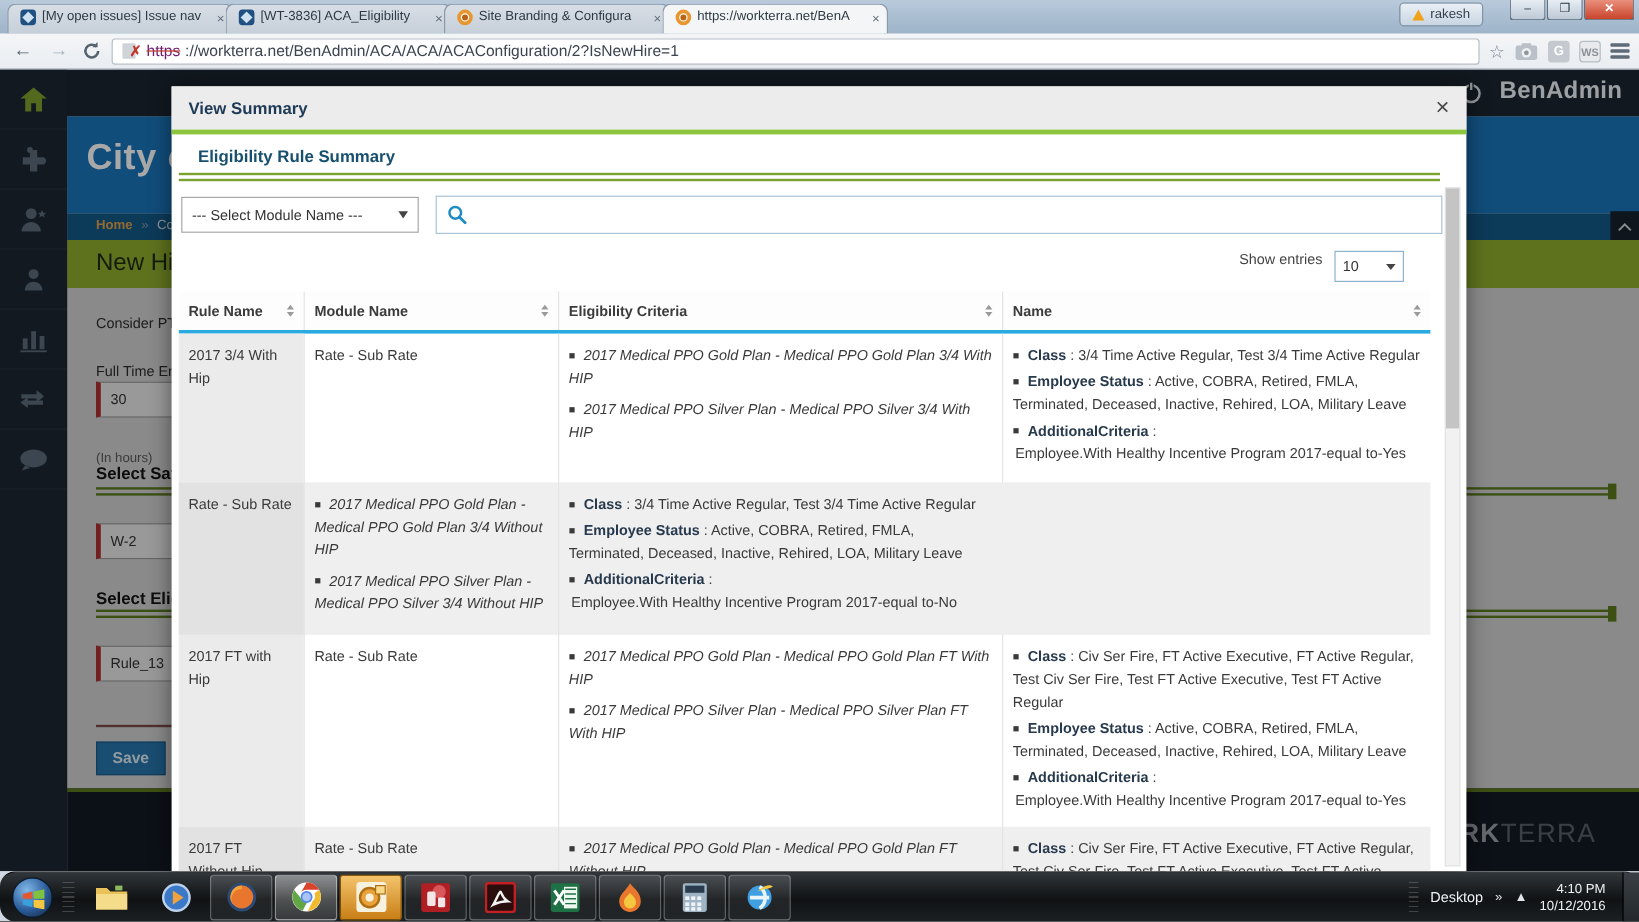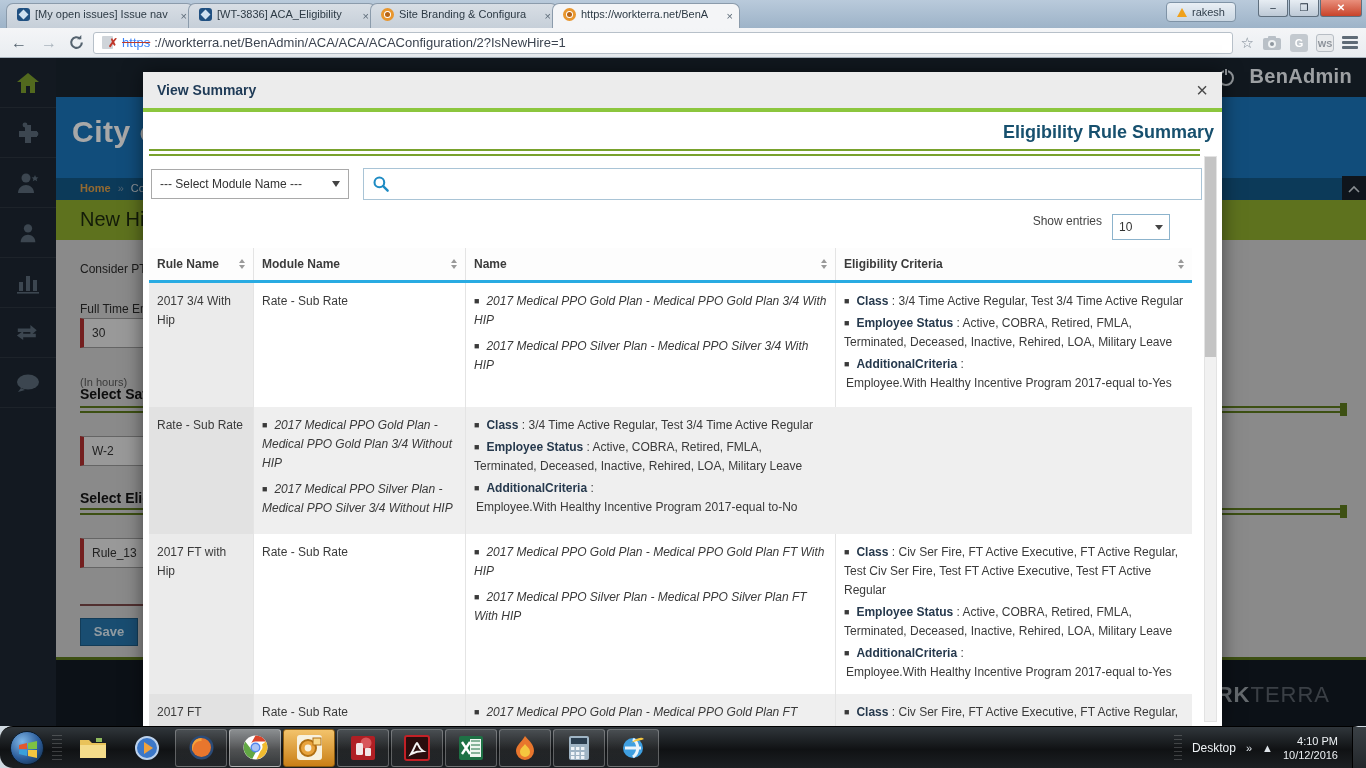--- a/index.html
+++ b/index.html
@@ -33,21 +33,21 @@
     background:linear-gradient(#e7edf3,#bdc9d6); font-size:10px; color:#243240; text-align:center; line-height:15px; border-radius:0 0 3px 3px; margin-left:1px;}
   .wc.close { width:42px; background:linear-gradient(#e98f7c,#c8432a); color:#fff; font-weight:bold;}
   .toolbar { position:absolute; left:0; top:28px; width:1366px; height:30px;
     background:linear-gradient(#f4f5f7,#e9edf1); border-bottom:1px solid #a9b4be; display:flex; align-items:center; padding:0 8px; gap:8px; }
   .navbtn { font-size:16px; color:#55636f; width:22px; text-align:center; }
   .navbtn.disabled { color:#aab4bd; }
   .omnibox { flex:1; height:22px; background:#fff; border:1px solid #b7c0c9; border-radius:3px;
     display:flex; align-items:center; padding:0 8px; gap:4px; font-size:13px; }
   .pageico { width:11px; height:13px; background:#cfd4d9; border-radius:1px; }
   .badx { color:#c0392b; font-weight:bold; font-size:12px; margin-left:-9px; }
-  .scheme { color:#3b82f6; text-decoration:line-through; text-decoration-color:#c0392b; }
+  .scheme { color:#701a75; text-decoration:line-through; text-decoration-color:#c0392b; }
   .urlrest { color:#3c4450; }
   .tbico { font-size:15px; color:#7d8894; }
   .extbox { width:18px; height:18px; background:#c3c9cf; border-radius:3px; color:#fff; font-size:11px; font-weight:bold; text-align:center; line-height:18px;}
   .extbox.ws { background:#e8eaec; color:#8a9098; font-size:9px; border:1px solid #b7bdc4;}
   .menu-ico { display:inline-block; }
   .menu-ico span{ display:block; width:16px; height:2.5px; background:#5f6b77; margin:2.5px 0; border-radius:1px;}
 
   
   .page { position:absolute; left:0; top:58px; width:1366px; height:668px; background:#d2d2d2; overflow:hidden; }
   .dim { position:absolute; inset:0; background:rgba(0,0,0,0.34); z-index:10; }
@@ -78,21 +78,21 @@
   .wt-logo .b { color:#9aa1a8; font-weight:bold; }
   .wt-logo .l { color:#596069; }
 
   
   .modal { position:absolute; left:143px; top:72px; width:1079px; height:654px; background:#fff; z-index:30; box-shadow:0 0 18px rgba(0,0,0,0.5); }
   .m-head { height:36px; background:#ececec; display:flex; align-items:center; padding:0 14px; }
   .m-title { font-size:14px; font-weight:bold; color:#1e3a56; flex:1; }
   .m-close { font-size:20px; color:#4a4a4a; line-height:1; }
   .m-greenline { height:4px; background:#8cc63e; }
   .m-body { position:relative; padding:0 8px 0 6px; height:614px; overflow:hidden;}
-  .m-sect { margin:10px 0 6px 16px; font-size:18px; font-weight:bold; color:#17506e;text-align:right; }
+  .m-sect { margin:10px 0 6px 16px; font-size:14px; font-weight:bold; color:#17506e; }
   .m-dgl { height:7px; border-top:2px solid #79a22d; border-bottom:2px solid #79a22d; margin:0 14px 0 0; }
   .m-controls { display:flex; margin:12px 0 0 2px; gap:14px; align-items:center;}
   .m-select { width:198px; height:30px; border:1px solid #a9a9a9; background:#fff; font-size:12px; color:#333; padding:7px 8px; position:relative; }
   .m-select .car { position:absolute; right:8px; top:11px; width:0;height:0; border-left:4px solid transparent;border-right:4px solid transparent;border-top:6px solid #444;}
   .m-search { flex:1; height:32px; border:1px solid #a9c4d6; display:flex; align-items:center; padding:0 8px; margin-right:12px;}
   .m-entries { display:flex; justify-content:flex-end; align-items:flex-start; gap:10px; margin:14px 44px 8px 0; font-size:12px; color:#444;}
   .e-select { width:58px; height:26px; border:1px solid #8cb3cc; font-size:12px; color:#333; padding:5px 6px; position:relative;}
   .e-select .car { position:absolute; right:6px; top:10px; width:0;height:0;border-left:4px solid transparent;border-right:4px solid transparent;border-top:5px solid #444;}
 
   .grid { display:grid; grid-template-columns:104px 212px 370px 1fr; width:calc(100% - 22px); }
@@ -348,28 +348,28 @@
             </span>
           </div>
         <div class="th">
             <span>Module Name</span>
             <span class="sort">
               <b class="up"></b>
               <b class="dn"></b>
             </span>
           </div>
         <div class="th">
-            <span>Name</span>
+            <span>Eligibility Criteria</span>
             <span class="sort">
               <b class="up"></b>
               <b class="dn"></b>
             </span>
           </div>
         <div class="th">
-            <span>Eligibility Criteria</span>
+            <span>Name</span>
             <span class="sort">
               <b class="up"></b>
               <b class="dn"></b>
             </span>
           </div>
       </div>
 
       <div class="grid row r1">
         <div class="td">2017 3/4 With Hip</div>
         <div class="td">Rate - Sub Rate</div>

